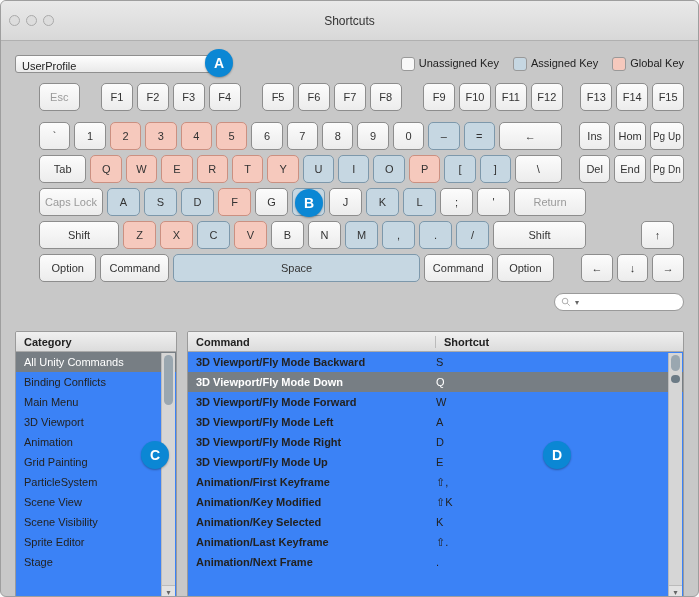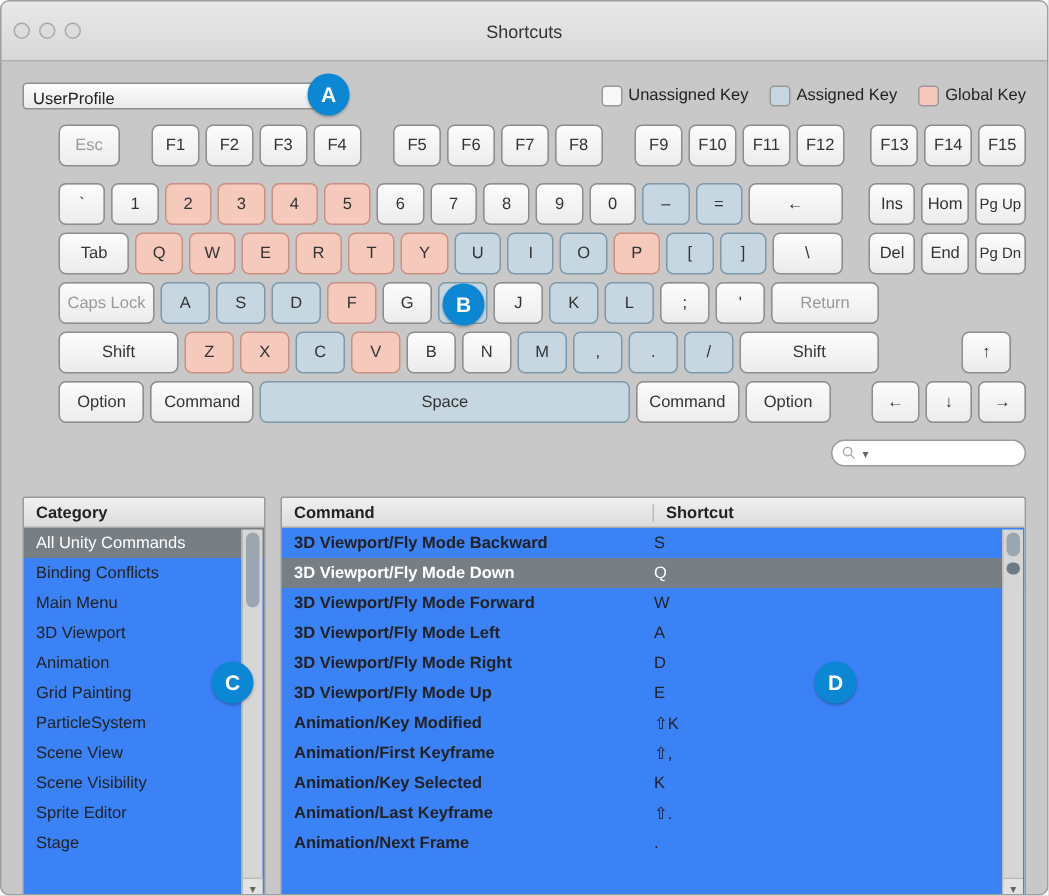--- a/index.html
+++ b/index.html
@@ -252,26 +252,26 @@
             </div>
             <div class="row">
               <span class="c1">3D Viewport/Fly Mode Right</span>
               <span>D</span>
             </div>
             <div class="row">
               <span class="c1">3D Viewport/Fly Mode Up</span>
               <span>E</span>
             </div>
             <div class="row">
+              <span class="c1">Animation/First Keyframe</span>
+              <span>⇧,</span>
+            </div>
+            <div class="row">
               <span class="c1">Animation/Key Modified</span>
               <span>⇧K</span>
-            </div>
-            <div class="row">
-              <span class="c1">Animation/First Keyframe</span>
-              <span>⇧,</span>
             </div>
             <div class="row">
               <span class="c1">Animation/Key Selected</span>
               <span>K</span>
             </div>
             <div class="row">
               <span class="c1">Animation/Last Keyframe</span>
               <span>⇧.</span>
             </div>
             <div class="row">

